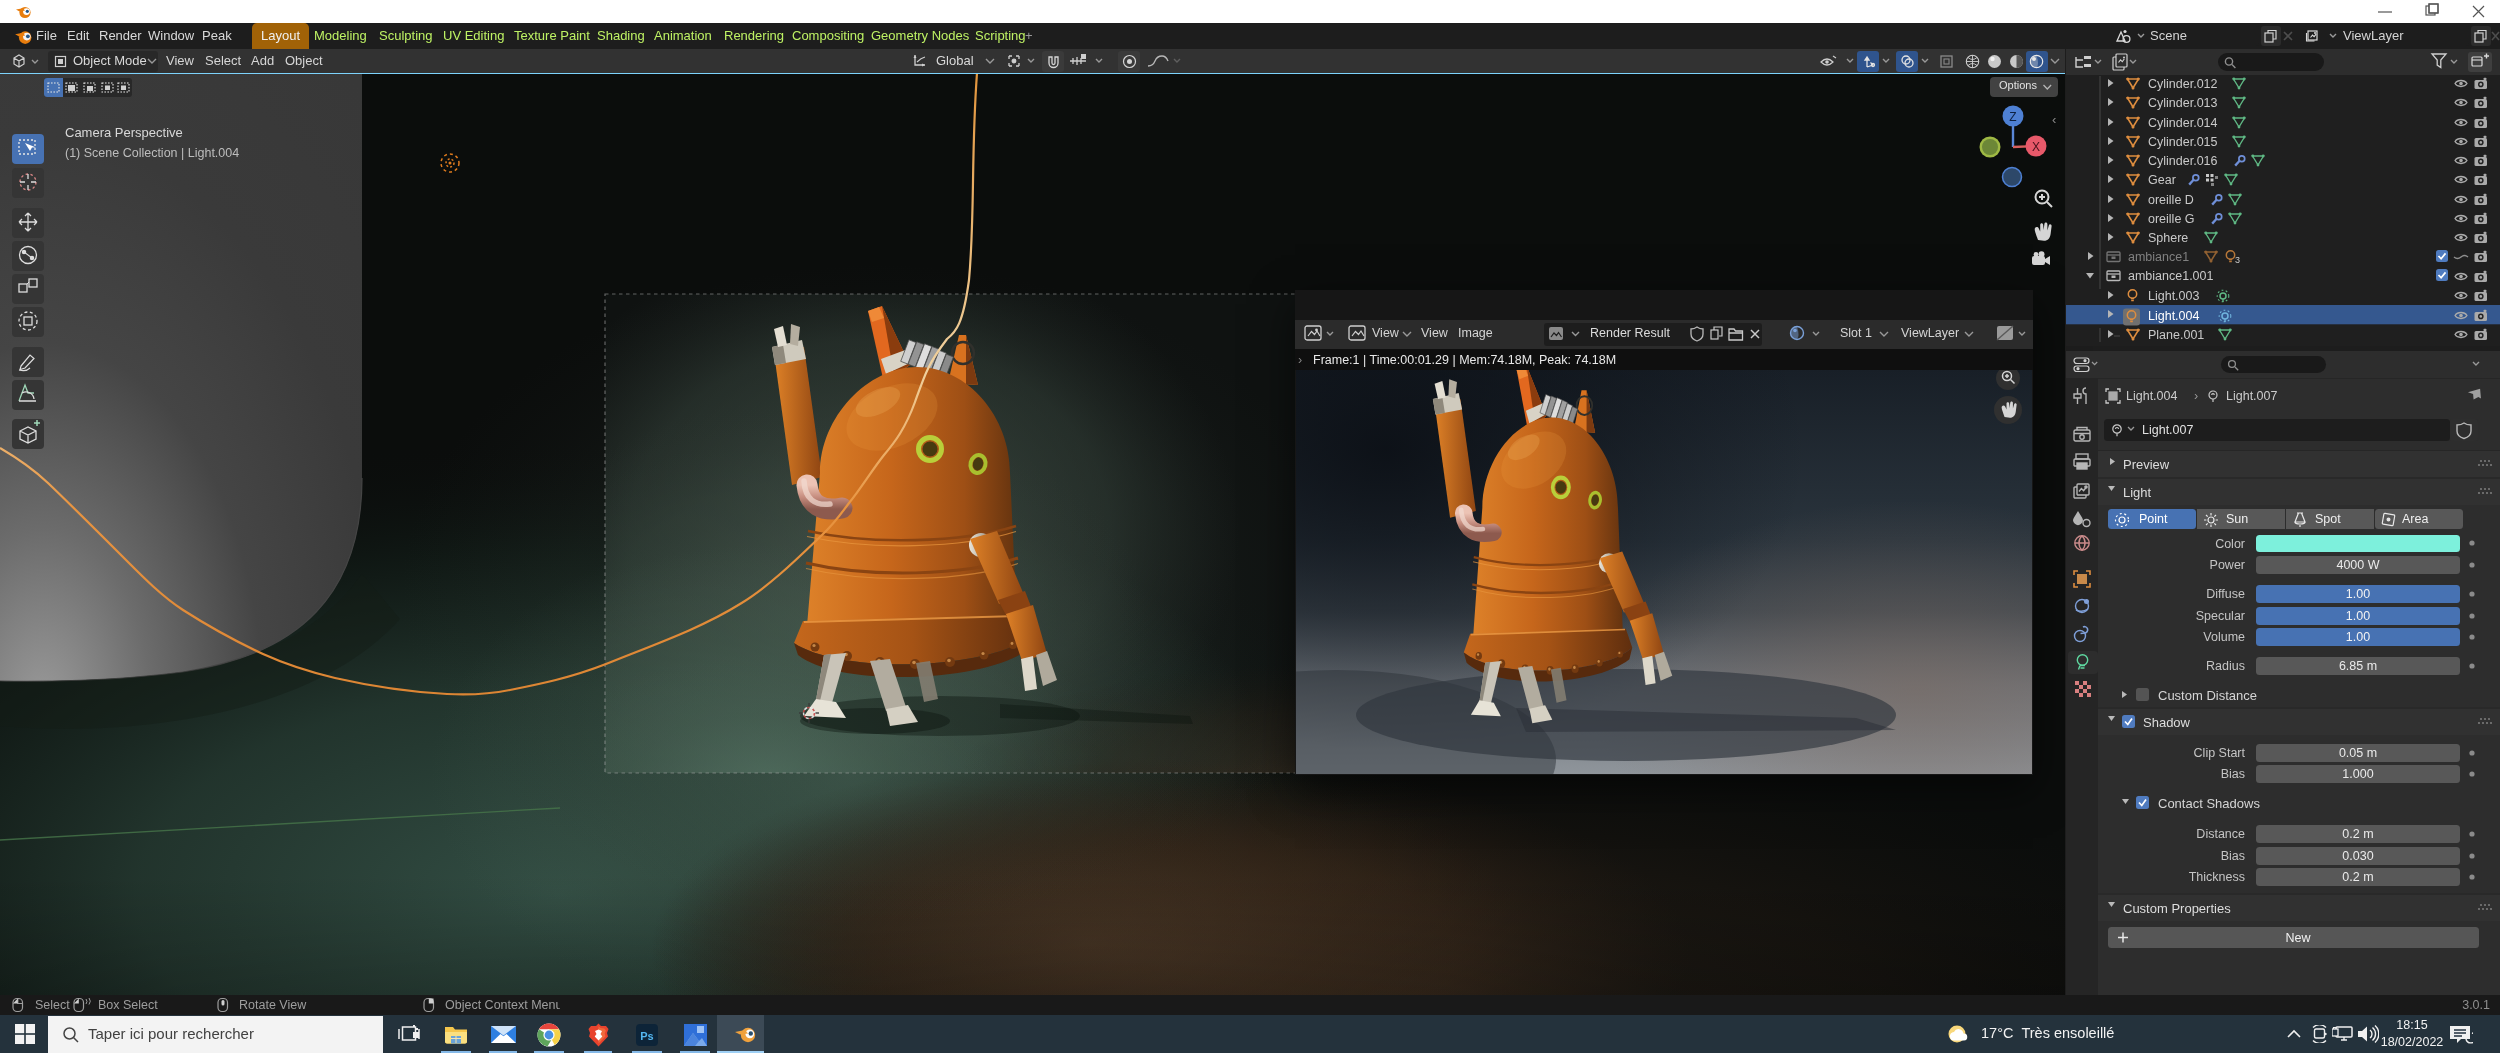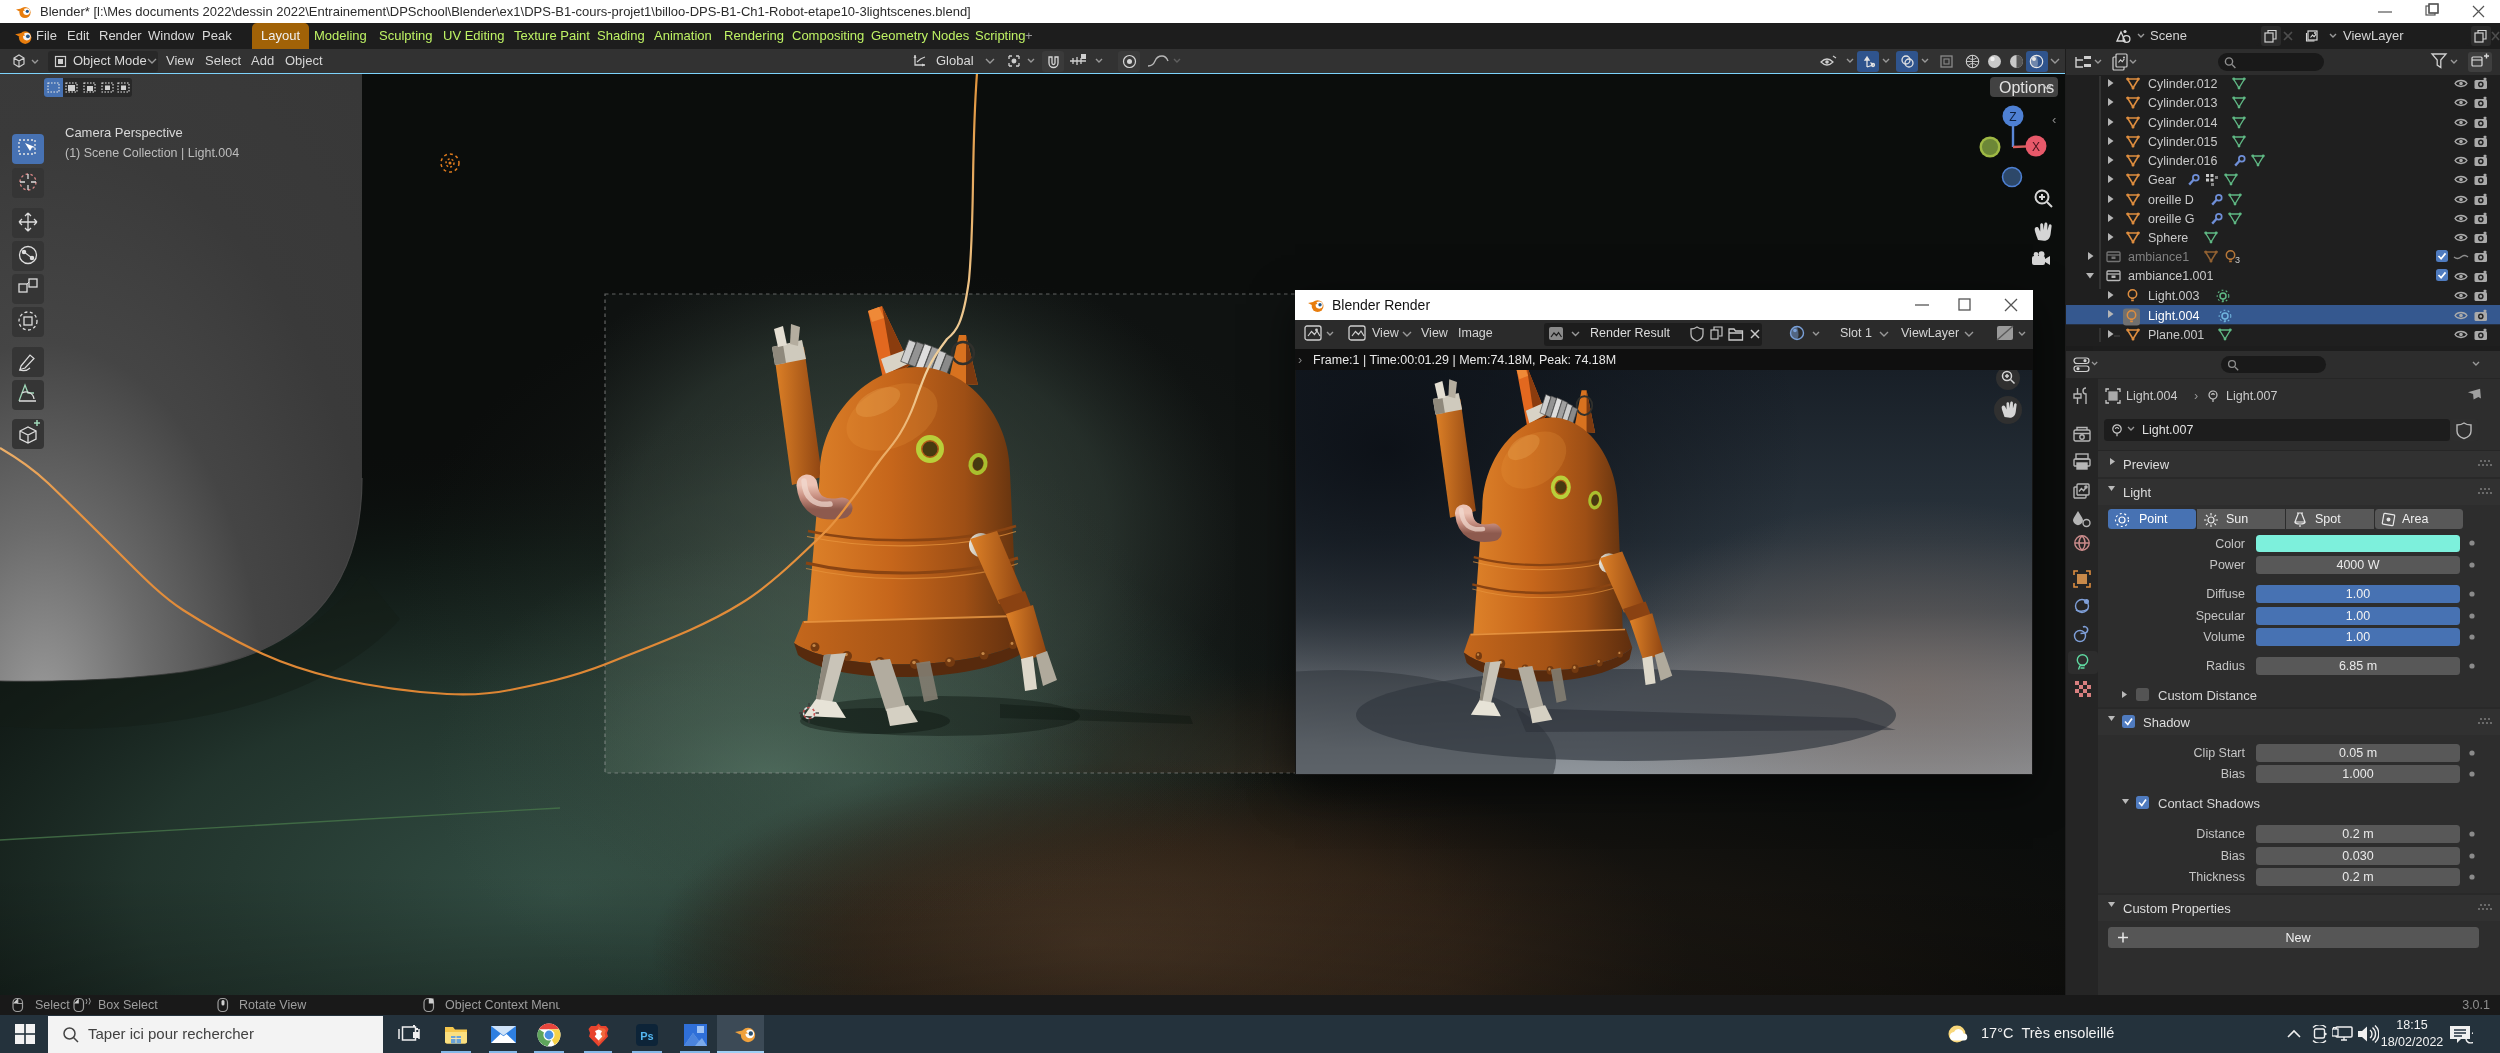--- a/index.html
+++ b/index.html
@@ -41,21 +41,20 @@
 <body>
 <div class="app">
 
   <div class="titlebar">
     <svg class="abs" style="left:15px;top:3px" width="17" height="17" viewBox="0 0 17 17">
       <circle cx="10" cy="9.5" r="5.6" fill="#e87d0d"></circle>
       <circle cx="11.5" cy="8.6" r="3.4" fill="#fff"></circle>
       <circle cx="12.3" cy="8.3" r="1.6" fill="#265787"></circle>
       <path d="M1,6.5 L8,5.2 L10,7.6 L4.5,8.4 Z" fill="#e87d0d"></path>
     </svg>
-    <div class="ttext">Blender* [l:\Mes documents 2022\dessin 2022\Entrainement\DPSchool\Blender\ex1\DPS-B1-cours-projet1\billoo-DPS-B1-Ch1-Robot-etape10-3lightscenes.blend]</div>
     <svg class="abs" style="left:2370px;top:0" width="130" height="23" viewBox="0 0 130 23">
       <g stroke="#555" stroke-width="1.2" fill="none">
         <path d="M8,12 L22,12"></path>
         <rect x="56" y="6" width="9" height="9"></rect>
         <rect x="59" y="4" width="9" height="9" fill="#fff"></rect>
         <rect x="59" y="4" width="9" height="9"></rect>
         <path d="M103,6 L114,17 M114,6 L103,17"></path>
       </g>
     </svg>
   </div>
@@ -541,44 +540,28 @@
         <rect x="74" y="5" width="11" height="9"></rect>
       </g>
       <g fill="#cfcfcf">
         <rect x="24" y="7" width="7" height="6"></rect>
         <rect x="43" y="8" width="6" height="5"></rect>
         <rect x="61" y="7.5" width="5" height="4.5"></rect>
         <rect x="77" y="7.5" width="5" height="4.5"></rect>
       </g>
     </svg>
 
-    <div class="abs" style="left:1990px;top:28px;width:68px;height:20px;background:#424242;border-radius:4px;color:#e2e2e2;font-size:16px;text-align:left;padding:2px 0 0 9px">Options
+    <div class="abs" style="left:1990px;top:28px;width:68px;height:20px;background:#424242;border-radius:4px;color:#e2e2e2;font-size:11px;text-align:left;padding:2px 0 0 9px">Options
       <svg class="abs" style="left:52px;top:7px" width="11" height="8" viewBox="0 0 11 8">
           <path d="M1.5,1 l3.8,4 3.8,-4" stroke="#b5b5b5" stroke-width="1.3" fill="none"></path>
         </svg>
     </div>
   </div>
 
   <div class="rwindow">
-    <div class="rtitle">
-      <svg class="abs" style="left:12px;top:6px" width="18" height="18" viewBox="0 0 17 17">
-        <circle cx="10" cy="9.5" r="5.6" fill="#e87d0d"></circle>
-        <circle cx="11.5" cy="8.6" r="3.4" fill="#fff"></circle>
-        <circle cx="12.3" cy="8.3" r="1.6" fill="#265787"></circle>
-        <path d="M1,6.5 L8,5.2 L10,7.6 L4.5,8.4 Z" fill="#e87d0d"></path>
-      </svg>
-      <div class="abs" style="left:37px;top:7px">Blender Render</div>
-      <svg class="abs" style="left:600px;top:0" width="138" height="30" viewBox="0 0 138 30">
-        <g stroke="#555" stroke-width="1.3" fill="none">
-          <path d="M20,15 L34,15"></path>
-          <rect x="64" y="9" width="11" height="11"></rect>
-          <path d="M110,9 L122,21 M122,9 L110,21"></path>
-        </g>
-      </svg>
-    </div>
     <div class="rheader">
       <svg class="abs" style="left:8px;top:4px" width="40" height="21" viewBox="0 0 40 21">
         <rect x="2" y="2" width="16" height="14" rx="2" fill="none" stroke="#cfcfcf" stroke-width="1.3"></rect>
         <path d="M5,12 l3.5,-4.5 3,3 2.5,-3.5 3,5" stroke="#cfcfcf" stroke-width="1.2" fill="none"></path>
         <circle cx="13.5" cy="6" r="1.4" fill="#cfcfcf"></circle>
         <path d="M24,8 l3,3 3,-3" stroke="#999" stroke-width="1.4" fill="none"></path>
       </svg>
       <svg class="abs" style="left:52px;top:4px" width="22" height="21" viewBox="0 0 22 21">
         <rect x="2" y="2" width="16" height="14" rx="2" fill="none" stroke="#cfcfcf" stroke-width="1.3"></rect>
         <path d="M5,12 l3.5,-4.5 3,3 2.5,-3.5 3,5" stroke="#cfcfcf" stroke-width="1.2" fill="none"></path>

